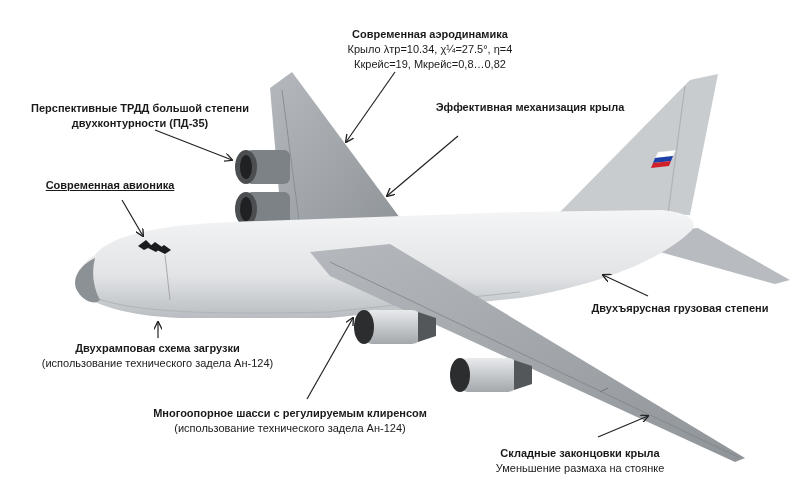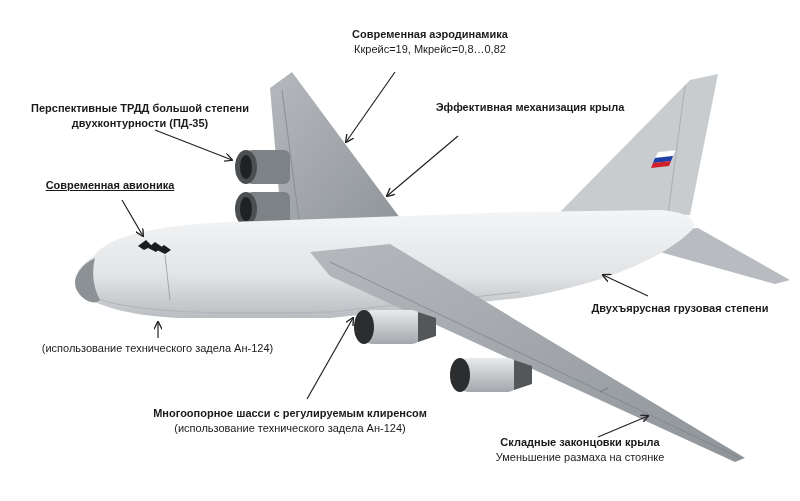--- a/index.html
+++ b/index.html
@@ -94,20 +94,21 @@
     <line x1="458" y1="136" x2="387" y2="196" marker-end="url(#ah)"></line>
     <line x1="648" y1="296" x2="603" y2="275" marker-end="url(#ah)"></line>
     <line x1="158" y1="338" x2="158" y2="322" marker-end="url(#ah)"></line>
     <line x1="307" y1="399" x2="353" y2="318" marker-end="url(#ah)"></line>
     <line x1="598" y1="437" x2="648" y2="416" marker-end="url(#ah)"></line>
   </g>
 </svg>
 
 <div class="label" style="left:300px; top:27px; width:260px;">
   <span class="t">Современная аэродинамика</span>
+  <span class="s">Крыло λтр=10.34, χ¼=27.5°, η=4</span>
   <span class="s">Ккрейс=19, Мкрейс=0,8…0,82</span>
 </div>
 
 <div class="label" style="left:20px; top:101px; width:240px;">
   <span class="t">Перспективные ТРДД большой степени</span>
   <span class="t">двухконтурности (ПД-35)</span>
 </div>
 
 <div class="label" style="left:30px; top:178px; width:160px;text-decoration:underline;">
   <span class="t">Современная авионика</span>
@@ -115,24 +116,25 @@
 
 <div class="label" style="left:425px; top:100px; width:210px;">
   <span class="t">Эффективная механизация крыла</span>
 </div>
 
 <div class="label" style="left:575px; top:301px; width:210px;">
   <span class="t">Двухъярусная грузовая степени</span>
 </div>
 
 <div class="label" style="left:0px; top:341px; width:315px;">
+  <span class="t">Двухрамповая схема загрузки</span>
   <span class="s">(использование технического задела Ан-124)</span>
 </div>
 
 <div class="label" style="left:135px; top:406px; width:310px;">
   <span class="t">Многоопорное шасси с регулируемым клиренсом</span>
   <span class="s">(использование технического задела Ан-124)</span>
 </div>
 
-<div class="label" style="left:470px; top:435px; width:220px;">
+<div class="label" style="left:470px; top:446px; width:220px;">
   <span class="t">Складные законцовки крыла</span>
   <span class="s">Уменьшение размаха на стоянке</span>
 </div>
 
 </body></html>

